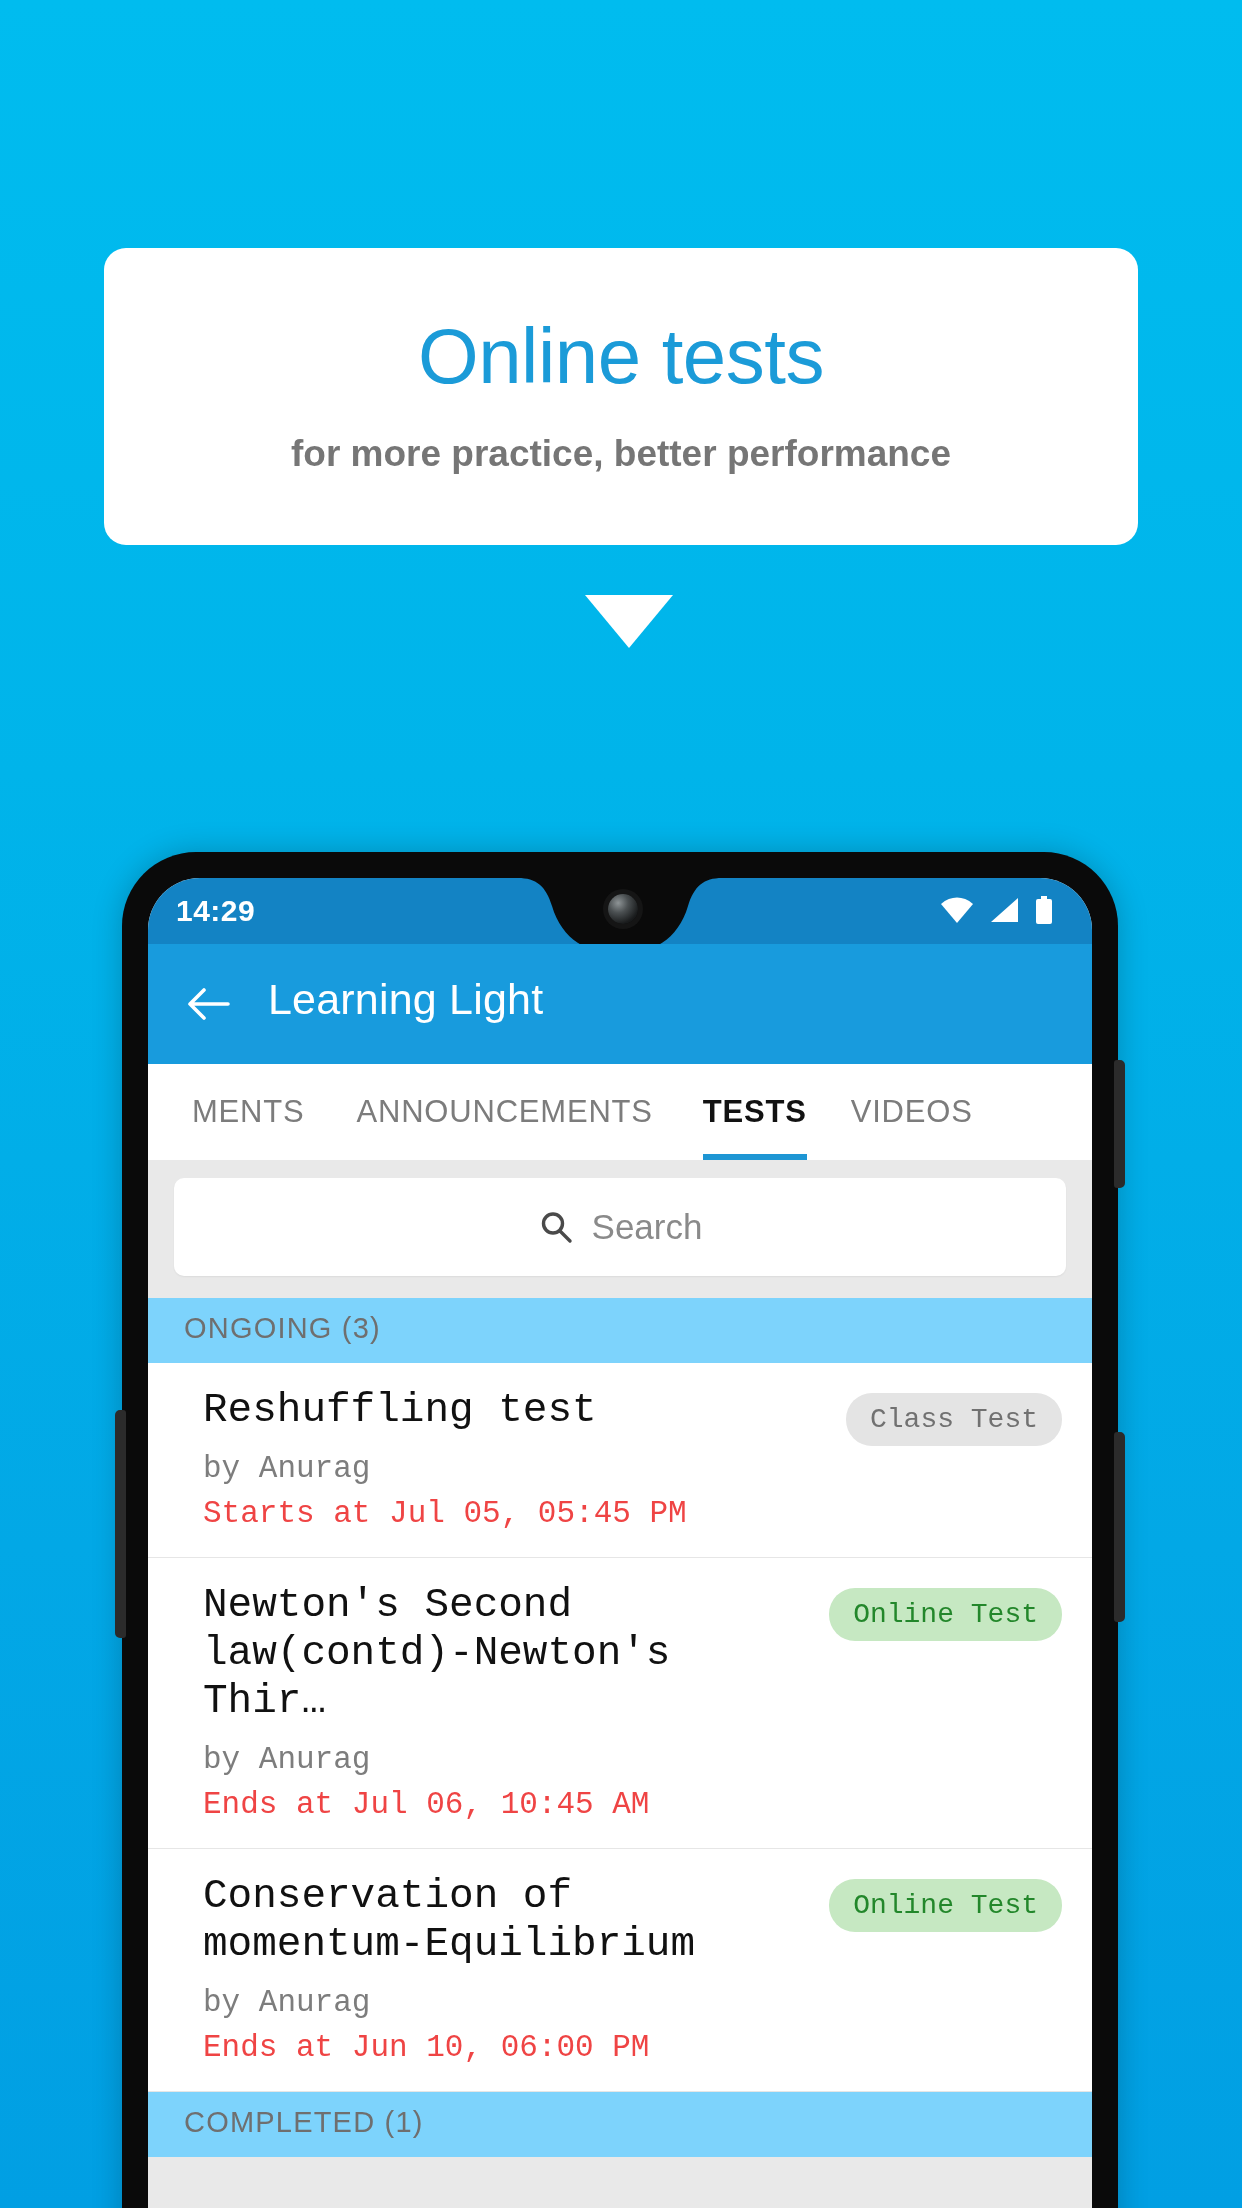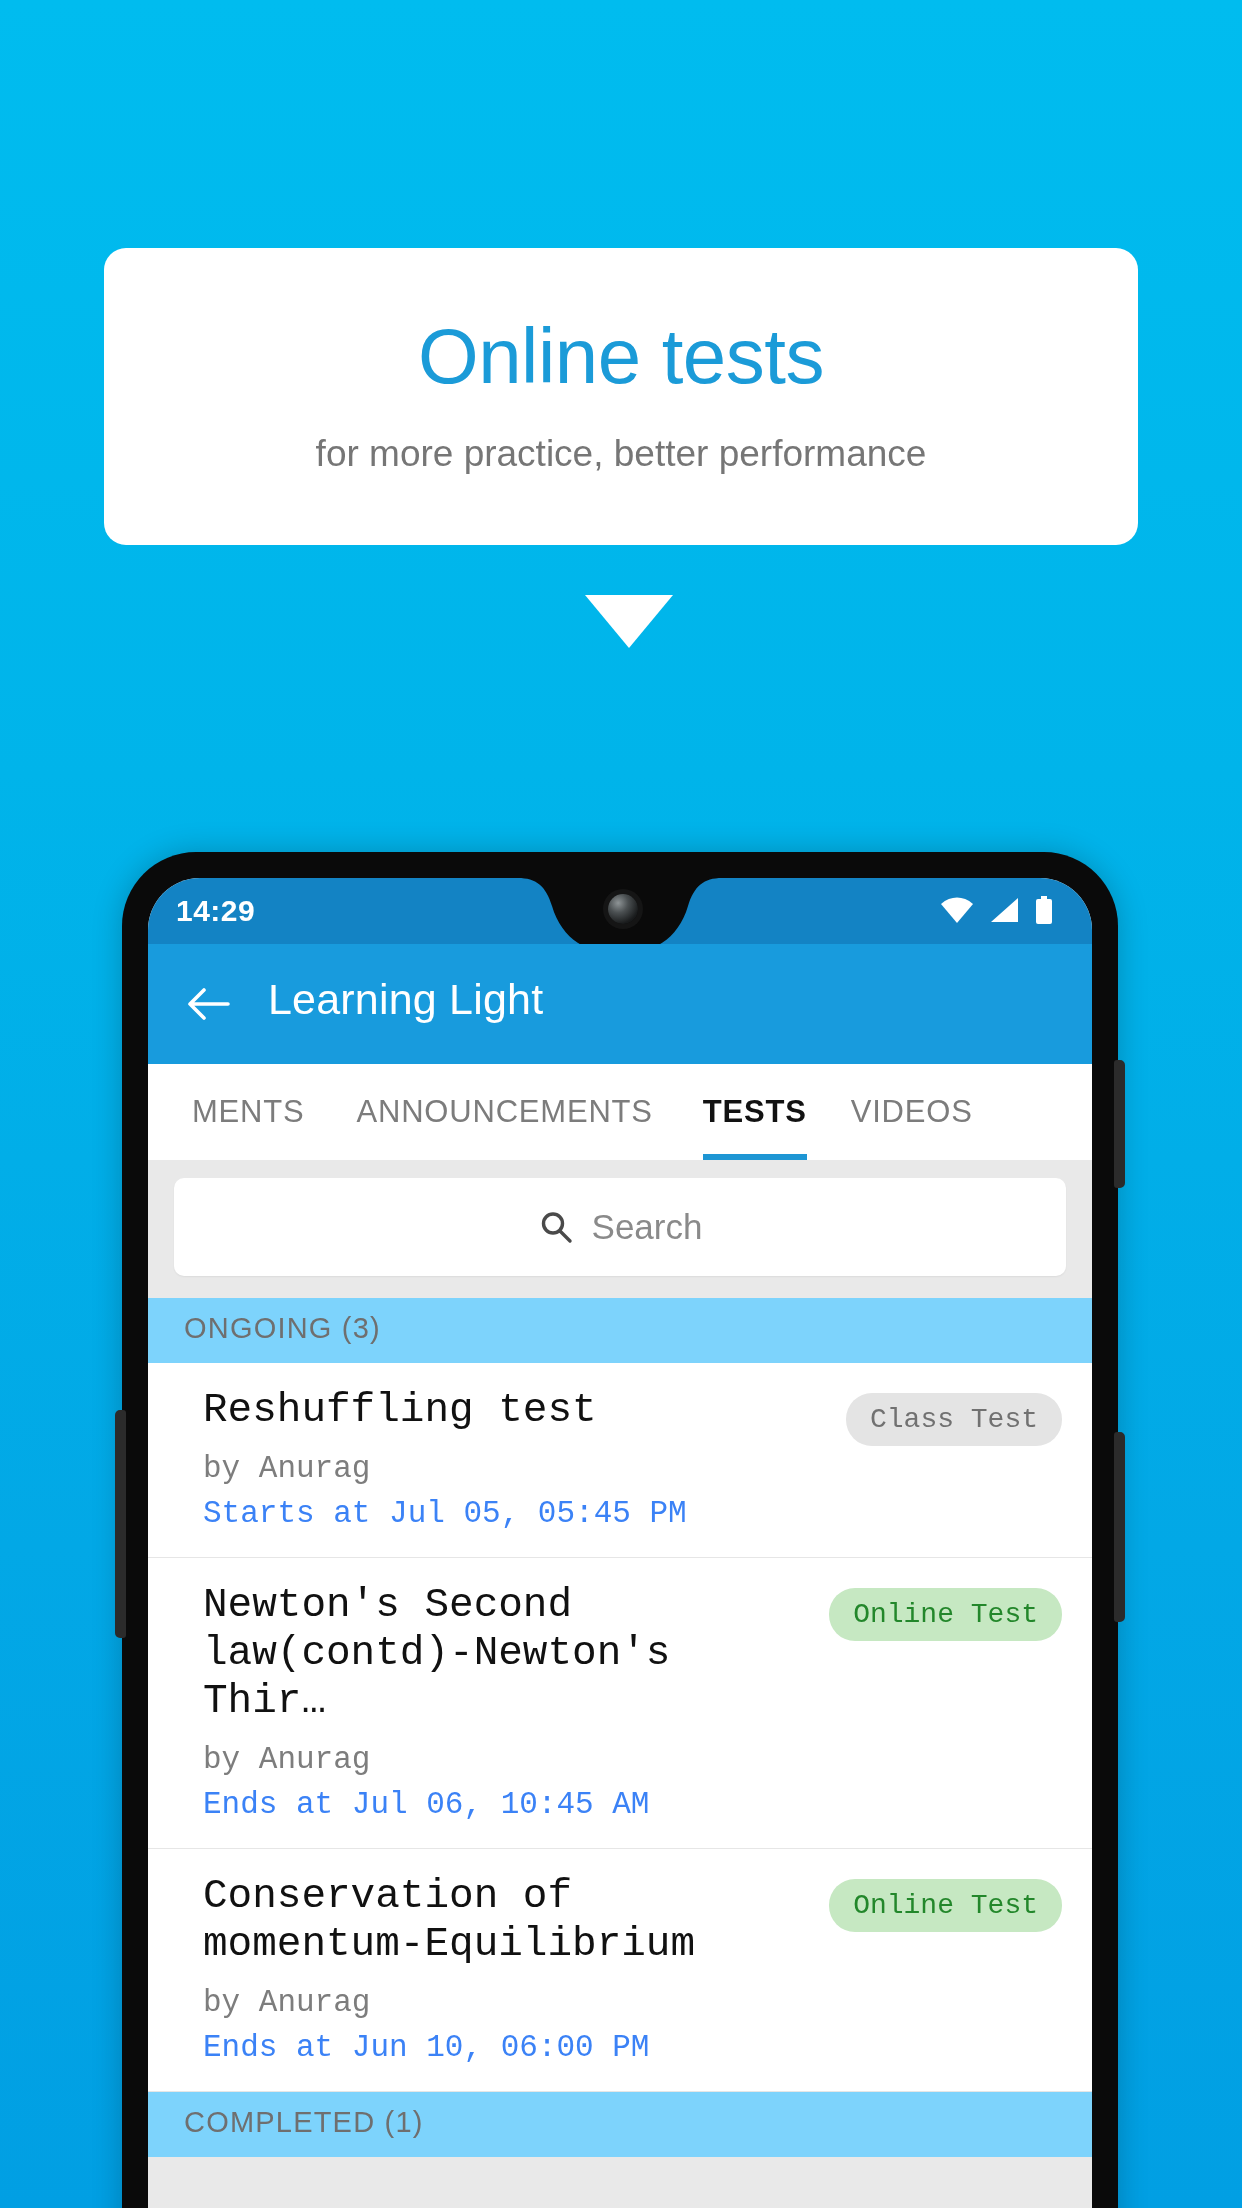--- a/index.html
+++ b/index.html
@@ -15,21 +15,21 @@
     position:absolute;left:104px;top:248px;width:1034px;height:297px;
     background:#ffffff;border-radius:22px;
     display:flex;flex-direction:column;align-items:center;justify-content:center;
     box-sizing:border-box;
   }
   #promo-title{
     font-size:78px;color:#1B9BD8;font-weight:400;letter-spacing:-0.5px;
     line-height:1.05;margin:0 0 34px 0;
   }
   #promo-sub{
-    font-size:37px;color:#767676;font-weight:400;line-height:1.2;margin:0;
+    font-size:37px;color:#767676;font-weight:700;line-height:1.2;margin:0;
   }
   #promo-tail{
     position:absolute;left:585px;top:595px;width:0;height:0;
     border-left:44px solid transparent;border-right:44px solid transparent;
     border-top:53px solid #ffffff;
   }
 
   
   #phone{
     position:absolute;left:122px;top:852px;width:996px;height:1420px;
@@ -97,21 +97,21 @@
 
   .test-row{
     background:#ffffff;padding:24px 30px 26px 55px;position:relative;
     border-bottom:1px solid #E6E6E6;
     font-family:Liberation Mono, monospace;
   }
   .test-title{
     font-size:41px;color:#111111;line-height:1.17;max-width:560px;font-weight:400;
   }
   .test-by{font-size:31px;color:#7d7d7d;margin-top:16px;}
-  .test-when{font-size:31px;color:#3b82f6;margin-top:10px;}
+  .test-when{font-size:31px;color:#ef4444;margin-top:10px;}
   .badge{
     position:absolute;right:30px;top:30px;border-radius:26px;padding:11px 24px;
     font-size:28px;white-space:nowrap;
   }
   .badge-class{background:#E4E4E4;color:#717171;}
   .badge-online{background:#C6E8C2;color:#23872B;}
 </style>
 </head>
 <body>
 

